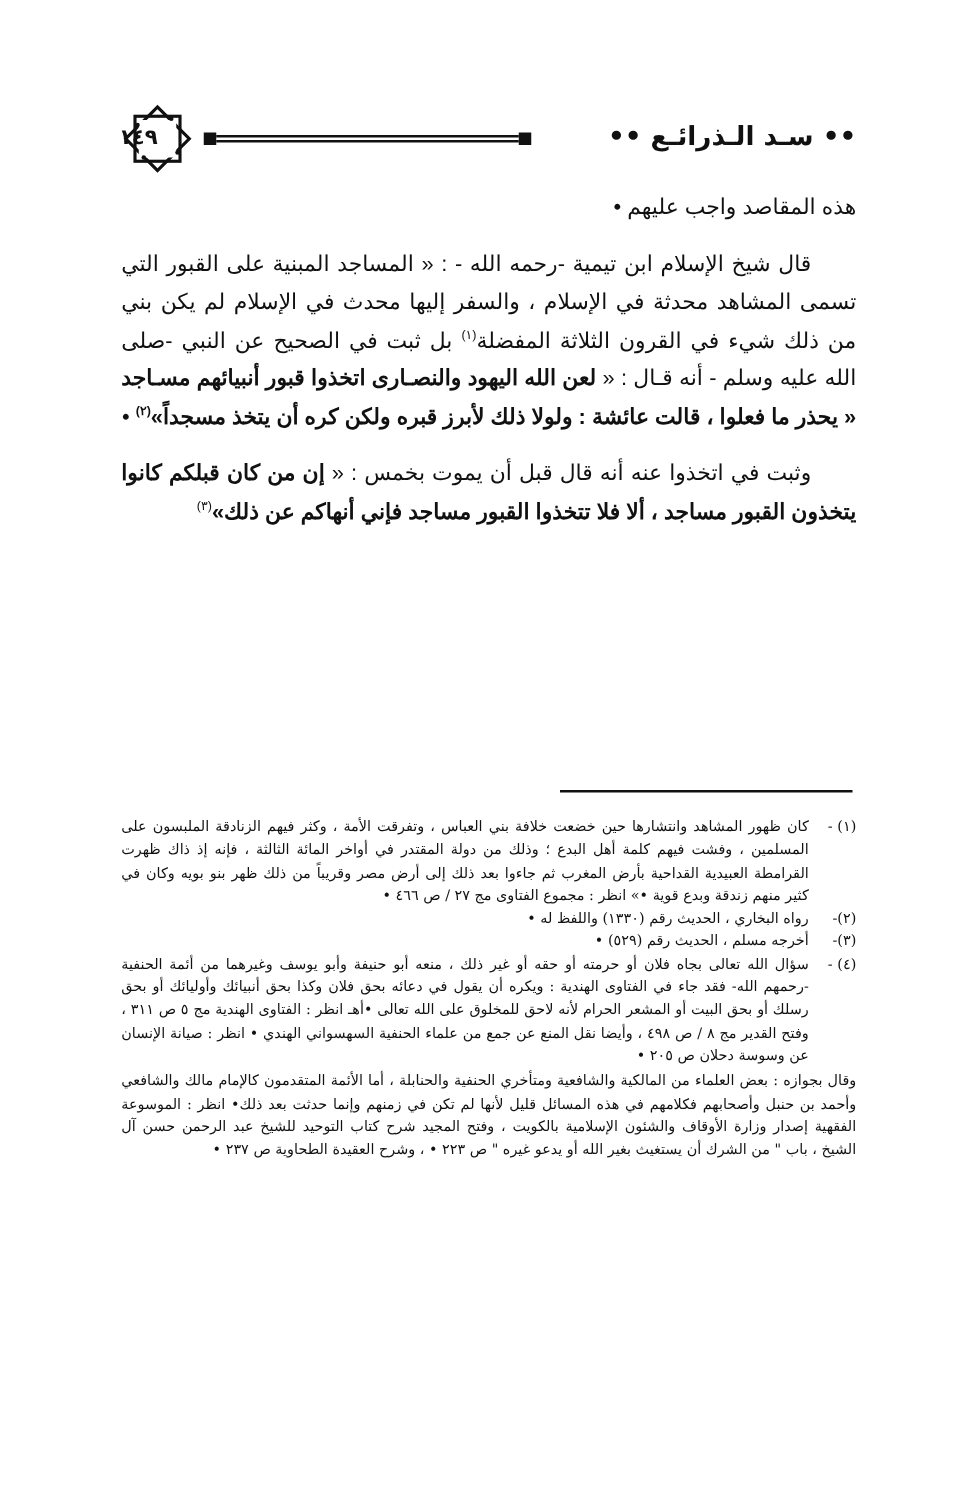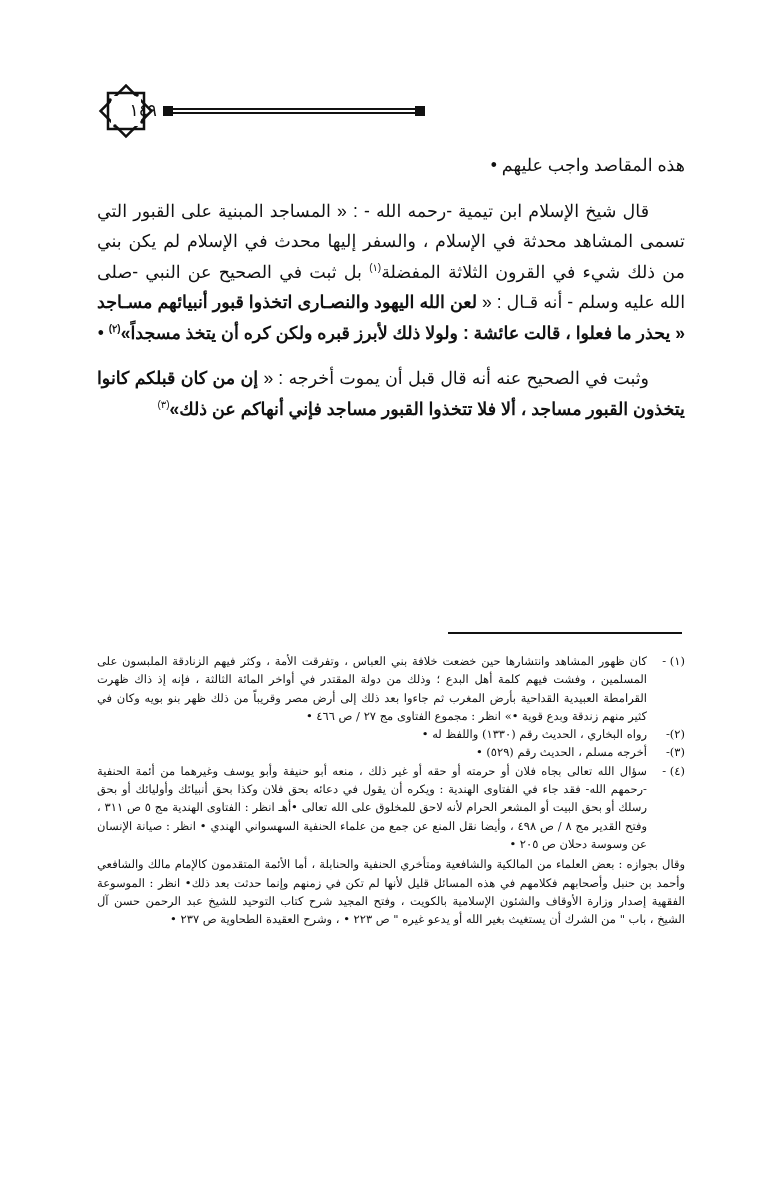--- a/index.html
+++ b/index.html
@@ -4,22 +4,22 @@
 <style>
   html, body { margin: 0; padding: 0; background: #ffffff; }
   body { width: 770px; height: 1195px; position: relative; overflow: hidden;
          font-family: "DejaVu Sans", sans-serif; color: #111; }
   .page { position: absolute; left: 0; top: 0; width: 770px; height: 1195px; }
 
   
   .header { position: absolute; left: 95px; top: 78px; width: 590px; height: 64px; }
   .ornament { position: absolute; left: 0; top: 2px; width: 62px; height: 62px; }
   .ornament svg { position: absolute; left: 0; top: 0; }
-  .page-number { position: absolute; left: 0; top: 18px; width: 62px; text-align: right;
-                 font-size: 17px; font-weight: normal; line-height: 24px; direction: rtl; }
+  .page-number { position: absolute; left: 0; top: 18px; width: 62px; text-align: left;
+                 font-size: 17px; font-weight: bold; line-height: 24px; direction: rtl; }
   .rule-wrap { position: absolute; left: 68px; top: 27px; width: 262px; height: 12px; }
   .rule-cap { position: absolute; top: 1px; width: 10px; height: 10px; background: #111; }
   .rule-cap.left { left: 0; }
   .rule-cap.right { right: 0; }
   .rule-line { position: absolute; left: 10px; right: 10px; top: 3px; height: 6px;
                border-top: 2px solid #111; border-bottom: 2px solid #111; box-sizing: border-box; }
   .running-title { position: absolute; right: 0; top: 16px; height: 30px; line-height: 30px;
                    font-size: 21px; font-weight: bold; direction: rtl; white-space: nowrap; }
 
   
@@ -57,31 +57,32 @@
         <circle cx="20" cy="46" r="1.8" fill="#111"></circle>
         <circle cx="42" cy="15" r="1.8" fill="#111"></circle>
       </svg>
       <div class="page-number">١٤٩</div>
     </div>
     <div class="rule-wrap">
       <div class="rule-cap left"></div>
       <div class="rule-line"></div>
       <div class="rule-cap right"></div>
     </div>
+    <div class="running-title">•• سـد الـذرائـع ••</div>
   </div>
 
   <div class="main">
     <p>
       <span>هذه المقاصد واجب عليهم •</span>
     </p>
     <p class="gap">
       <span class="indent"></span><span>قال شيخ الإسلام ابن تيمية -رحمه الله - : « المساجد المبنية على القبور التي تسمى المشاهد محدثة في الإسلام ، والسفر إليها محدث في الإسلام لم يكن بني من ذلك شيء في القرون الثلاثة المفضلة</span><sup>(١)</sup><span> بل ثبت في الصحيح عن النبي -صلى الله عليه وسلم - أنه قـال : « </span><span class="bold">لعن الله اليهود والنصـارى اتخذوا قبور أنبيائهم مسـاجد « يحذر ما فعلوا ، قالت عائشة : ولولا ذلك لأبرز قبره ولكن كره أن يتخذ مسجداً»</span><sup class="bold">(٢)</sup><span> •</span>
     </p>
     <p class="gap">
-      <span class="indent"></span><span>وثبت في الصحيح عنه أنه قال قبل أن يموت أخرجه : « </span><span class="bold">إن من كان قبلكم كانوا يتخذون القبور مساجد ، ألا فلا تتخذوا القبور مساجد فإني أنهاكم عن ذلك»</span><sup>(٣)</sup>
+      <span class="indent"></span><span>وثبت في اتخذوا عنه أنه قال قبل أن يموت بخمس : « </span><span class="bold">إن من كان قبلكم كانوا يتخذون القبور مساجد ، ألا فلا تتخذوا القبور مساجد فإني أنهاكم عن ذلك»</span><sup>(٣)</sup>
     </p>
   </div>
 
   <div class="separator"></div>
 
   <div class="footnotes">
     <p class="fn">
       <span class="fn-mark">(١) -</span>
       <span>كان ظهور المشاهد وانتشارها حين خضعت خلافة بني العباس ، وتفرقت الأمة ، وكثر فيهم الزنادقة الملبسون على المسلمين ، وفشت فيهم كلمة أهل البدع ؛ وذلك من دولة المقتدر في أواخر المائة الثالثة ، فإنه إذ ذاك ظهرت القرامطة العبيدية القداحية بأرض المغرب ثم جاءوا بعد ذلك إلى أرض مصر وقريباً من ذلك ظهر بنو بويه وكان في كثير منهم زندقة وبدع قوية •» انظر : مجموع الفتاوى مج ٢٧ / ص ٤٦٦ •</span>
     </p>

